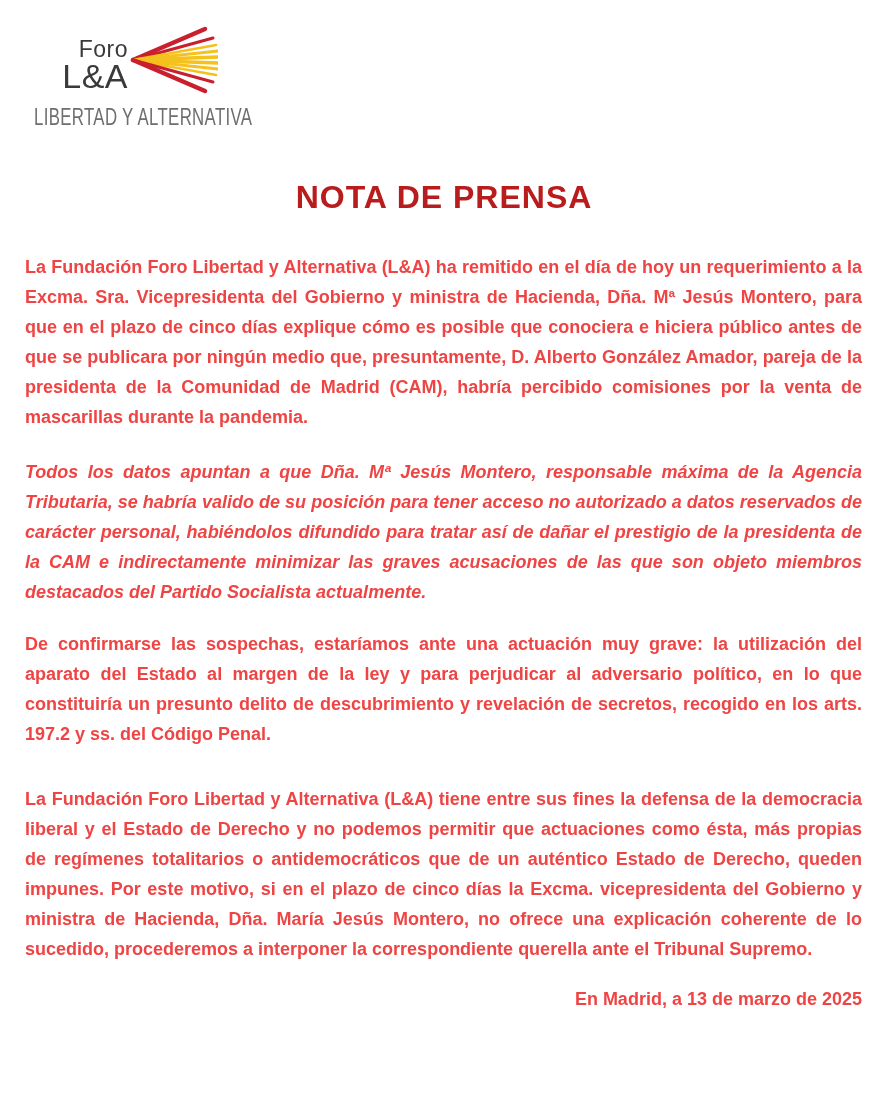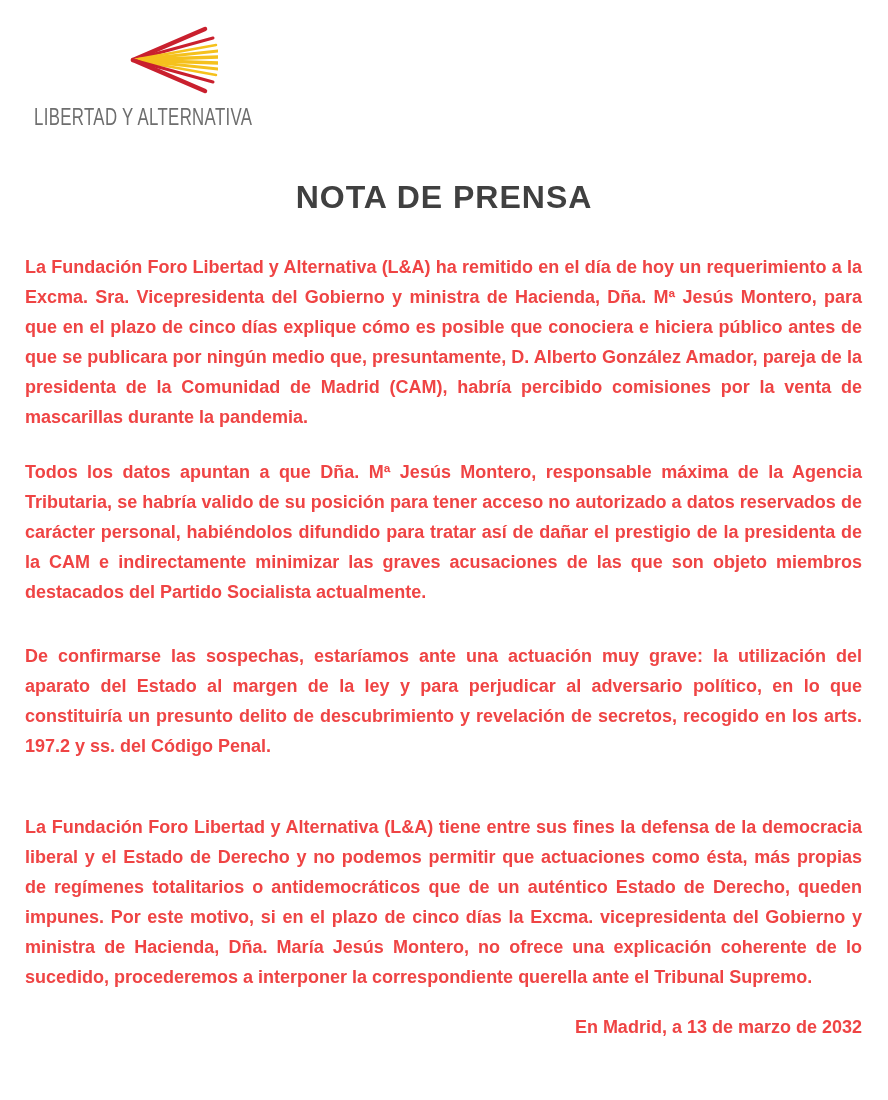--- a/index.html
+++ b/index.html
@@ -22,38 +22,42 @@
     font-size: 24px; font-weight: 400; color: #6e6e6e;
     letter-spacing: 0.5px; white-space: nowrap;
     transform: scaleX(0.70); transform-origin: left center;
   }
 
   
   .doc-title {
     position: absolute; top: 179px; left: 0; width: 100%;
     text-align: center;
     font-size: 32px; font-weight: 700; letter-spacing: 1px;
-    color: #404040;
+    color: #b91c1c;
   }
   .body-text {
     position: absolute; top: 252px; left: 25px; width: 837px;
     font-size: 18px; font-weight: 700; line-height: 30px;
     color: #ef4444;
     text-align: justify;
   }
   .para { margin: 0 0 25px 0; }
-  .para.gap-b { margin-bottom: 34px; }
-  .para.gap-c { margin-bottom: 51px; }
+  .para.gap-b { margin-bottom: 22px; font-style: italic; }
+  .para.gap-c { margin-bottom: 35px; }
   .para.gap-d { margin-bottom: 20px; }
   .dateline { text-align: right; }
 </style>
 </head>
 <body>
 
 <header class="logo">
+  <div class="brand">
+    <div class="brand-foro">Foro</div>
+    <div class="brand-la">L&amp;A</div>
+  </div>
   <svg class="fan" viewBox="0 0 88 68" aria-hidden="true">
 
     <line x1="3" y1="34" x2="75" y2="3" stroke="#C9202E" stroke-width="4.5" stroke-linecap="round"></line>
     <line x1="3" y1="34" x2="83" y2="12" stroke="#C9202E" stroke-width="3" stroke-linecap="round"></line>
 
     <line x1="3" y1="34" x2="86" y2="19" stroke="#F5C11D" stroke-width="2.5" stroke-linecap="round"></line>
     <line x1="3" y1="34" x2="88" y2="25" stroke="#F5C11D" stroke-width="3" stroke-linecap="round"></line>
     <line x1="3" y1="34" x2="88" y2="31" stroke="#F5C11D" stroke-width="3.5" stroke-linecap="round"></line>
     <line x1="3" y1="34" x2="88" y2="37" stroke="#F5C11D" stroke-width="3.5" stroke-linecap="round"></line>
     <line x1="3" y1="34" x2="88" y2="43" stroke="#F5C11D" stroke-width="3" stroke-linecap="round"></line>
@@ -65,14 +69,14 @@
   <div class="tagline">LIBERTAD Y ALTERNATIVA</div>
 </header>
 
 <h1 class="doc-title">NOTA DE PRENSA</h1>
 
 <section class="body-text">
   <p class="para gap-a">La Fundación Foro Libertad y Alternativa (L&amp;A) ha remitido en el día de hoy un requerimiento a la Excma. Sra. Vicepresidenta del Gobierno y ministra de Hacienda, Dña. Mª Jesús Montero, para que en el plazo de cinco días explique cómo es posible que conociera e hiciera público antes de que se publicara por ningún medio que, presuntamente, D. Alberto González Amador, pareja de la presidenta de la Comunidad de Madrid (CAM), habría percibido comisiones por la venta de mascarillas durante la pandemia.</p>
   <p class="para gap-b">Todos los datos apuntan a que Dña. Mª Jesús Montero, responsable máxima de la Agencia Tributaria, se habría valido de su posición para tener acceso no autorizado a datos reservados de carácter personal, habiéndolos difundido para tratar así de dañar el prestigio de la presidenta de la CAM e indirectamente minimizar las graves acusaciones de las que son objeto miembros destacados del Partido Socialista actualmente.</p>
   <p class="para gap-c">De confirmarse las sospechas, estaríamos ante una actuación muy grave: la utilización del aparato del Estado al margen de la ley y para perjudicar al adversario político, en lo que constituiría un presunto delito de descubrimiento y revelación de secretos, recogido en los arts. 197.2 y ss. del Código Penal.</p>
   <p class="para gap-d">La Fundación Foro Libertad y Alternativa (L&amp;A) tiene entre sus fines la defensa de la democracia liberal y el Estado de Derecho y no podemos permitir que actuaciones como ésta, más propias de regímenes totalitarios o antidemocráticos que de un auténtico Estado de Derecho, queden impunes. Por este motivo, si en el plazo de cinco días la Excma. vicepresidenta del Gobierno y ministra de Hacienda, Dña. María Jesús Montero, no ofrece una explicación coherente de lo sucedido, procederemos a interponer la correspondiente querella ante el Tribunal Supremo.</p>
-  <p class="dateline">En Madrid, a 13 de marzo de 2032</p>
+  <p class="dateline">En Madrid, a 13 de marzo de 2025</p>
 </section>
 
 </body></html>

